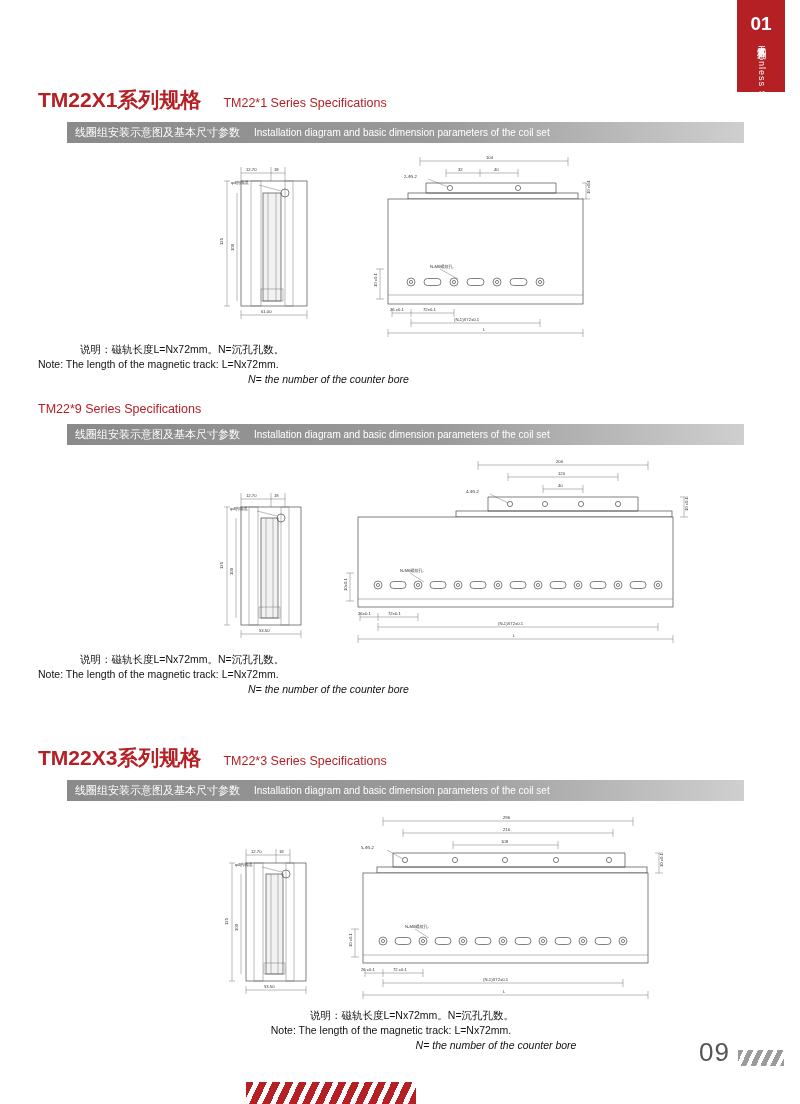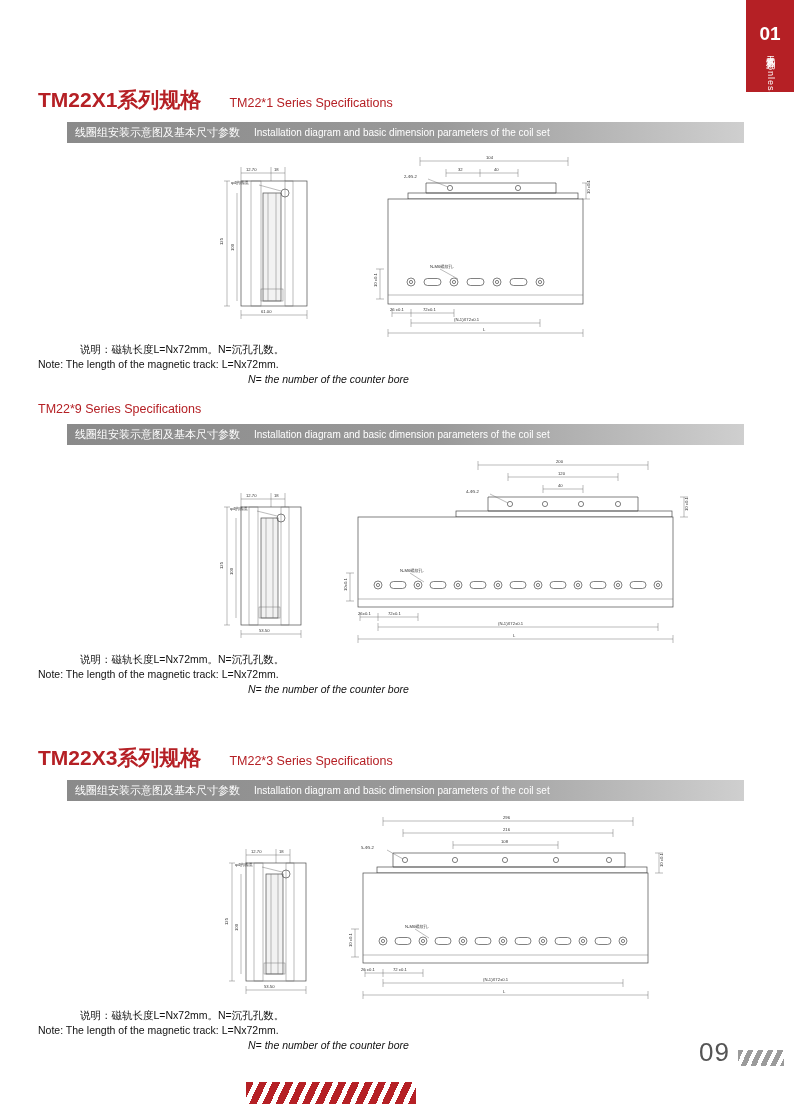--- a/index.html
+++ b/index.html
@@ -10,29 +10,29 @@
     background: #ffffff;
     font-family: "Liberation Sans", sans-serif;
     position: relative;
     overflow: hidden;
   }
 
   
   .corner-tab {
     position: absolute;
     top: 0;
-    right: 6px;
+    right: 15px;
     width: 48px;
     height: 92px;
     background: #b52025;
     color: #ffffff;
     display: flex;
     flex-direction: column;
     align-items: center;
-    padding-top: 24px;
+    padding-top: 14px;
   }
   .corner-tab .num {
     font-size: 19px;
     font-weight: bold;
     letter-spacing: 0px;
     line-height: 1;
     margin-bottom: 6px;
   }
   .corner-tab .vert {
     writing-mode: vertical-rl;
@@ -42,21 +42,21 @@
     text-align: left;
     white-space: nowrap;
   }
 
   
   .section { position: absolute; left: 38px; width: 706px; }
 
   .sec-title {
     display: flex;
     align-items: baseline;
-    gap: 28px;
+    gap: 22px;
     margin-bottom: 8px;
   }
   .sec-title .cn {
     color: #b52025;
     font-size: 21px;
     font-weight: bold;
     letter-spacing: 0px;
   }
   .sec-title .en {
     color: #b52025;
@@ -398,21 +398,21 @@
 
   <div class="note" style="margin-top:2px;">
     <div class="l1">
       <b>说明：</b><span>磁轨长度L=Nx72mm。N=沉孔孔数。</span>
     </div>
     <div class="l2">Note: The length of the magnetic track: L=Nx72mm.</div>
     <div class="l3 ital">N= the number of the counter bore</div>
   </div>
 </div>
 
-<div class="section" style="top:744px;">
+<div class="section" style="top:744px;text-align:center;">
   <div class="sec-title">
     <span class="cn">TM22X3系列规格</span>
     <span class="en">TM22*3  Series Specifications</span>
   </div>
   <div class="sec-bar">
     <span class="bar-cn">线圈组安装示意图及基本尺寸参数</span>
     <span class="bar-en">Installation diagram and basic dimension parameters of the coil set</span>
   </div>
 
   <div class="draw">

